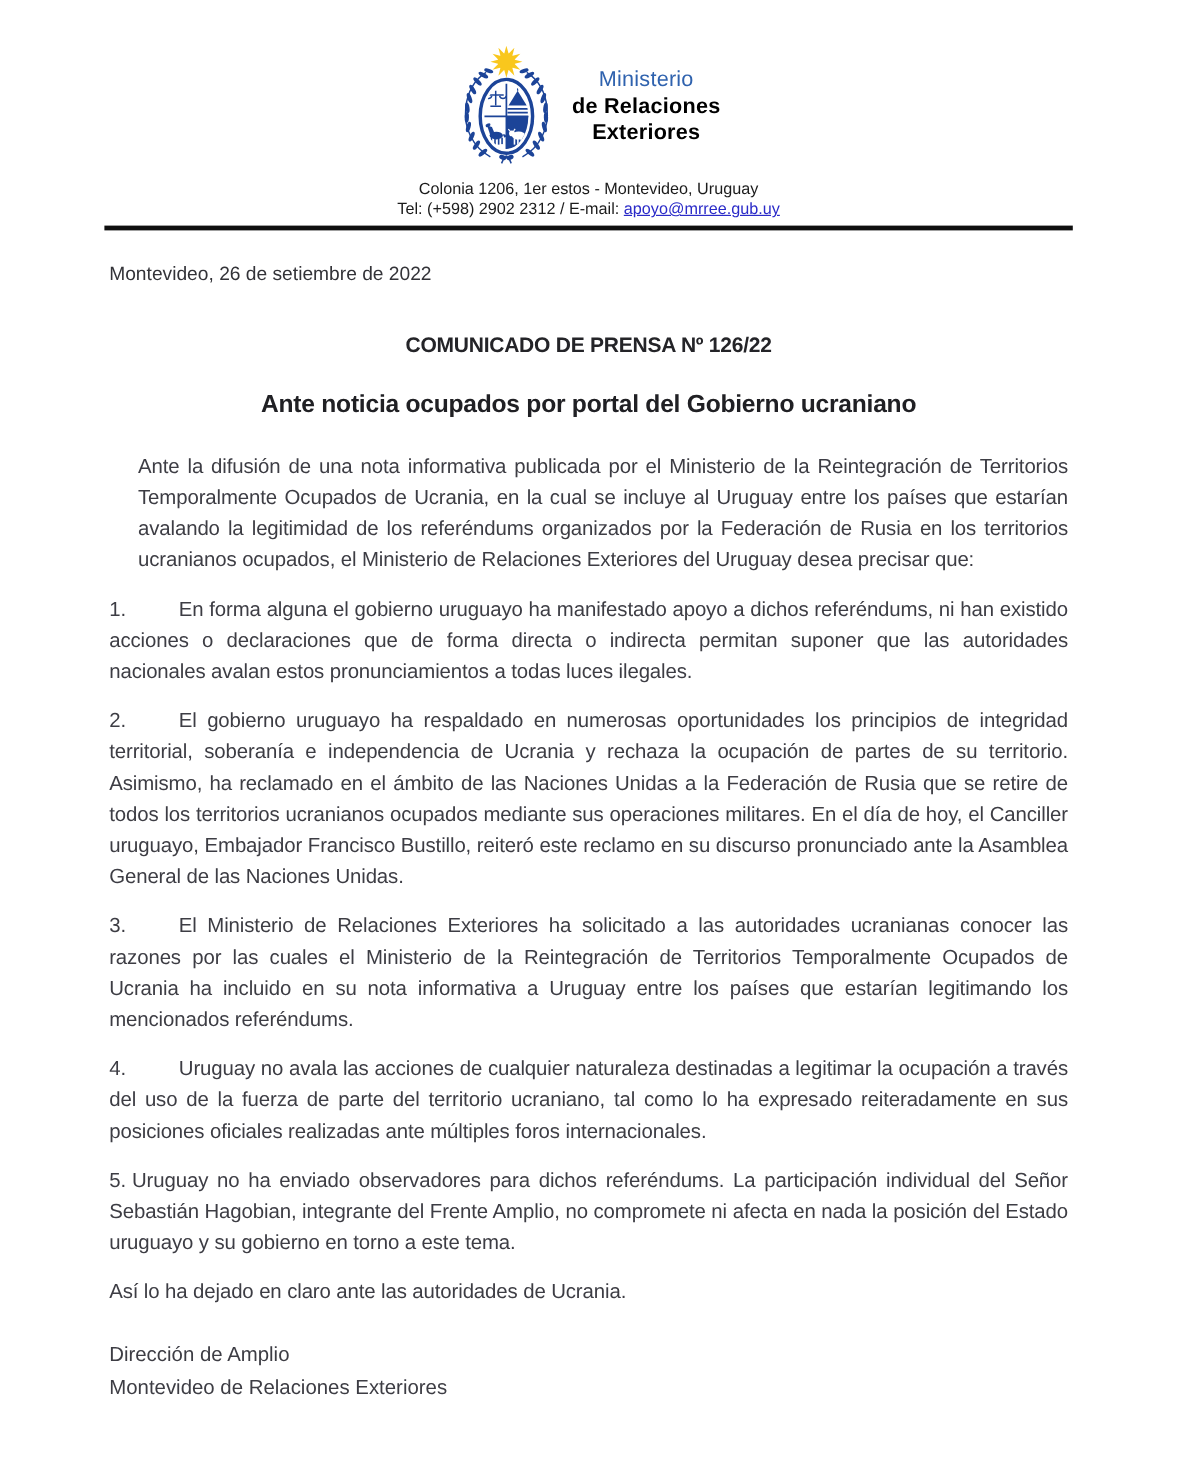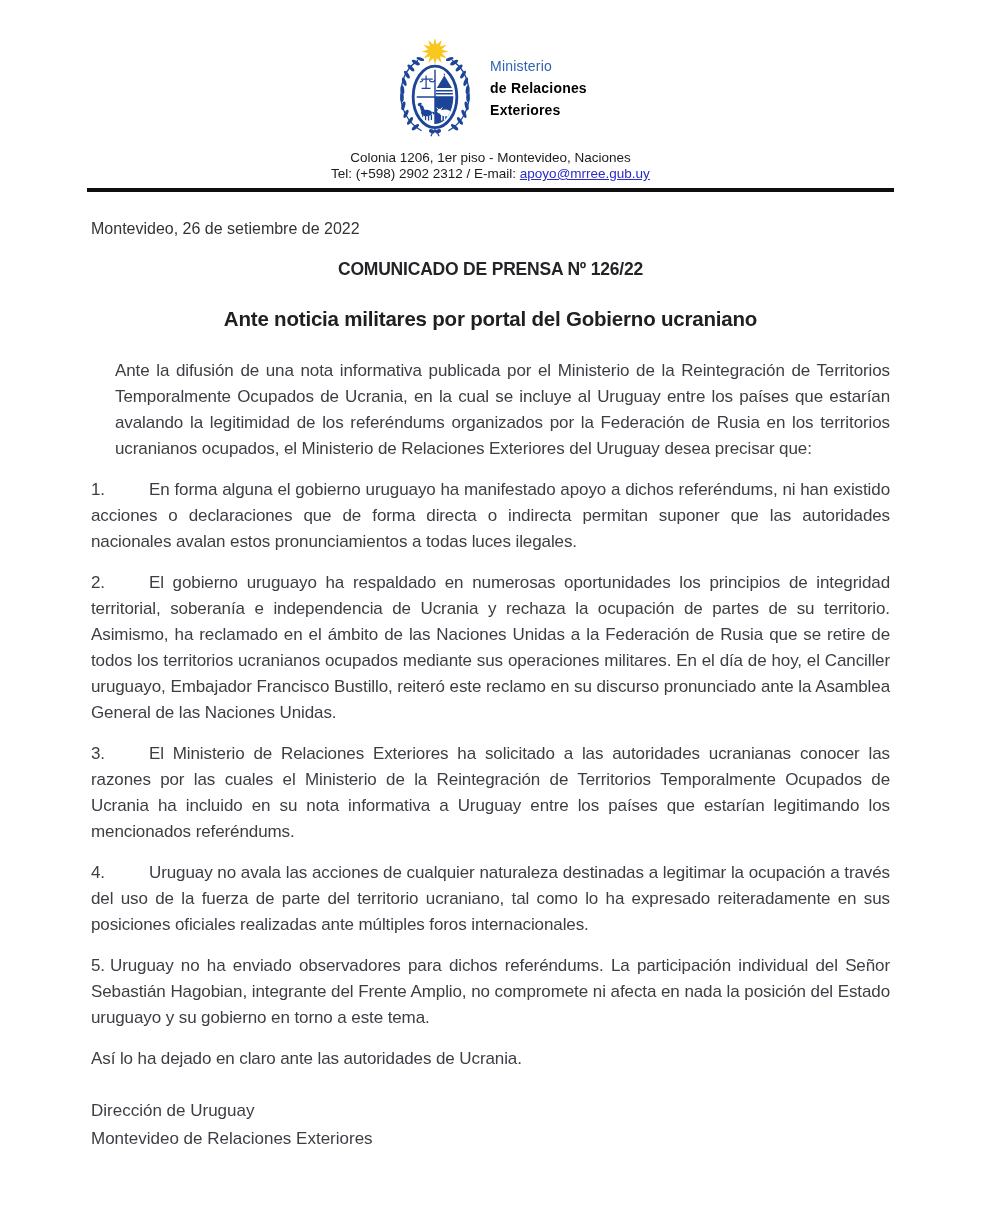--- a/index.html
+++ b/index.html
@@ -18,21 +18,21 @@
 
   
   .header-logo {
     display: flex;
     justify-content: center;
     align-items: center;
     gap: 14px;
     padding-top: 36px;
   }
   .coat { width: 82px; height: 104px; flex: 0 0 auto; }
-  .ministry-text { font-size: 14px; line-height: 22px; letter-spacing: .2px; }
+  .ministry-text { font-size: 18px; line-height: 22px; letter-spacing: .2px; text-align: center; }
   .ministry-text .m1 { color: #2f62ae; font-weight: 400; }
   .ministry-text .m2, .ministry-text .m3 { color: #000000; font-weight: 700; }
 
   .contact {
     margin-top: 10px;
     text-align: center;
     font-size: 13.5px;
     line-height: 16px;
     color: #1b1b1b;
   }
@@ -44,21 +44,21 @@
     background: #0f0f0f;
   }
 
   
   .dateline {
     margin-top: 28px;
     font-size: 16px;
     color: #333338;
   }
   .doc-title {
-    margin-top: 21px;
+    margin-top: 39px;
     text-align: center;
     font-size: 17.5px;
     font-weight: 700;
     color: #242428;
     letter-spacing: -0.2px;
   }
   .doc-subtitle {
     margin-top: 27px;
     text-align: center;
     font-size: 20.5px;
@@ -203,43 +203,43 @@
       </g>
     </svg>
     <div class="ministry-text">
       <div class="m1">Ministerio</div>
       <div class="m2">de Relaciones</div>
       <div class="m3">Exteriores</div>
     </div>
   </div>
 
   <div class="contact">
-    <div>Colonia 1206, 1er piso - Montevideo, Naciones</div>
+    <div>Colonia 1206, 1er estos - Montevideo, Uruguay</div>
     <div><span>Tel: (+598) 2902 2312 / E-mail: </span><a href="#">apoyo@mrree.gub.uy</a></div>
   </div>
 
   <div class="rule"></div>
 
   <div class="dateline">Montevideo, 26 de setiembre de 2022</div>
 
   <div class="doc-title">COMUNICADO DE PRENSA Nº 126/22</div>
-  <div class="doc-subtitle">Ante noticia militares por portal del Gobierno ucraniano</div>
+  <div class="doc-subtitle">Ante noticia ocupados por portal del Gobierno ucraniano</div>
 
   <p class="body-par first">Ante la difusión de una nota informativa publicada por el Ministerio de la Reintegración de Territorios Temporalmente Ocupados de Ucrania, en la cual se incluye al Uruguay entre los países que estarían avalando la legitimidad de los referéndums organizados por la Federación de Rusia en los territorios ucranianos ocupados, el Ministerio de Relaciones Exteriores del Uruguay desea precisar que:</p>
 
   <p class="body-par"><span>1.</span><span class="tab"></span><span>En forma alguna el gobierno uruguayo ha manifestado apoyo a dichos referéndums, ni han existido acciones o declaraciones que de forma directa o indirecta permitan suponer que las autoridades nacionales avalan estos pronunciamientos a todas luces ilegales.</span></p>
 
   <p class="body-par"><span>2.</span><span class="tab"></span><span>El gobierno uruguayo ha respaldado en numerosas oportunidades los principios de integridad territorial, soberanía e independencia de Ucrania y rechaza la ocupación de partes de su territorio.  Asimismo, ha reclamado en el ámbito de las Naciones Unidas a la Federación de Rusia que se retire de todos los territorios ucranianos ocupados mediante sus operaciones militares.  En el día de hoy, el Canciller uruguayo, Embajador Francisco Bustillo, reiteró este reclamo en su discurso pronunciado ante la Asamblea General de las Naciones Unidas.</span></p>
 
   <p class="body-par"><span>3.</span><span class="tab"></span><span>El Ministerio de Relaciones Exteriores ha solicitado a las autoridades ucranianas conocer las razones por las cuales el Ministerio de la Reintegración de Territorios Temporalmente Ocupados de Ucrania ha incluido en su nota informativa a Uruguay entre los países que estarían legitimando los mencionados referéndums.</span></p>
 
   <p class="body-par"><span>4.</span><span class="tab"></span><span>Uruguay no avala las acciones de cualquier naturaleza destinadas a legitimar la ocupación a través del uso de la fuerza de parte del territorio ucraniano, tal como lo ha expresado reiteradamente en sus posiciones oficiales realizadas ante múltiples foros internacionales.</span></p>
 
   <p class="body-par"><span>5.</span><span class="tab-sm"></span><span>Uruguay no ha enviado observadores para dichos referéndums.  La participación individual del Señor Sebastián Hagobian, integrante del Frente Amplio, no compromete ni afecta en nada la posición del Estado uruguayo y su gobierno en torno a este tema.</span></p>
 
   <p class="body-par closing">Así lo ha dejado en claro ante las autoridades de Ucrania.</p>
 
   <div class="signature">
-    <div>Dirección de Uruguay</div>
+    <div>Dirección de Amplio</div>
     <div>Montevideo de Relaciones Exteriores</div>
   </div>
 
 </div>
 
 </body></html>

